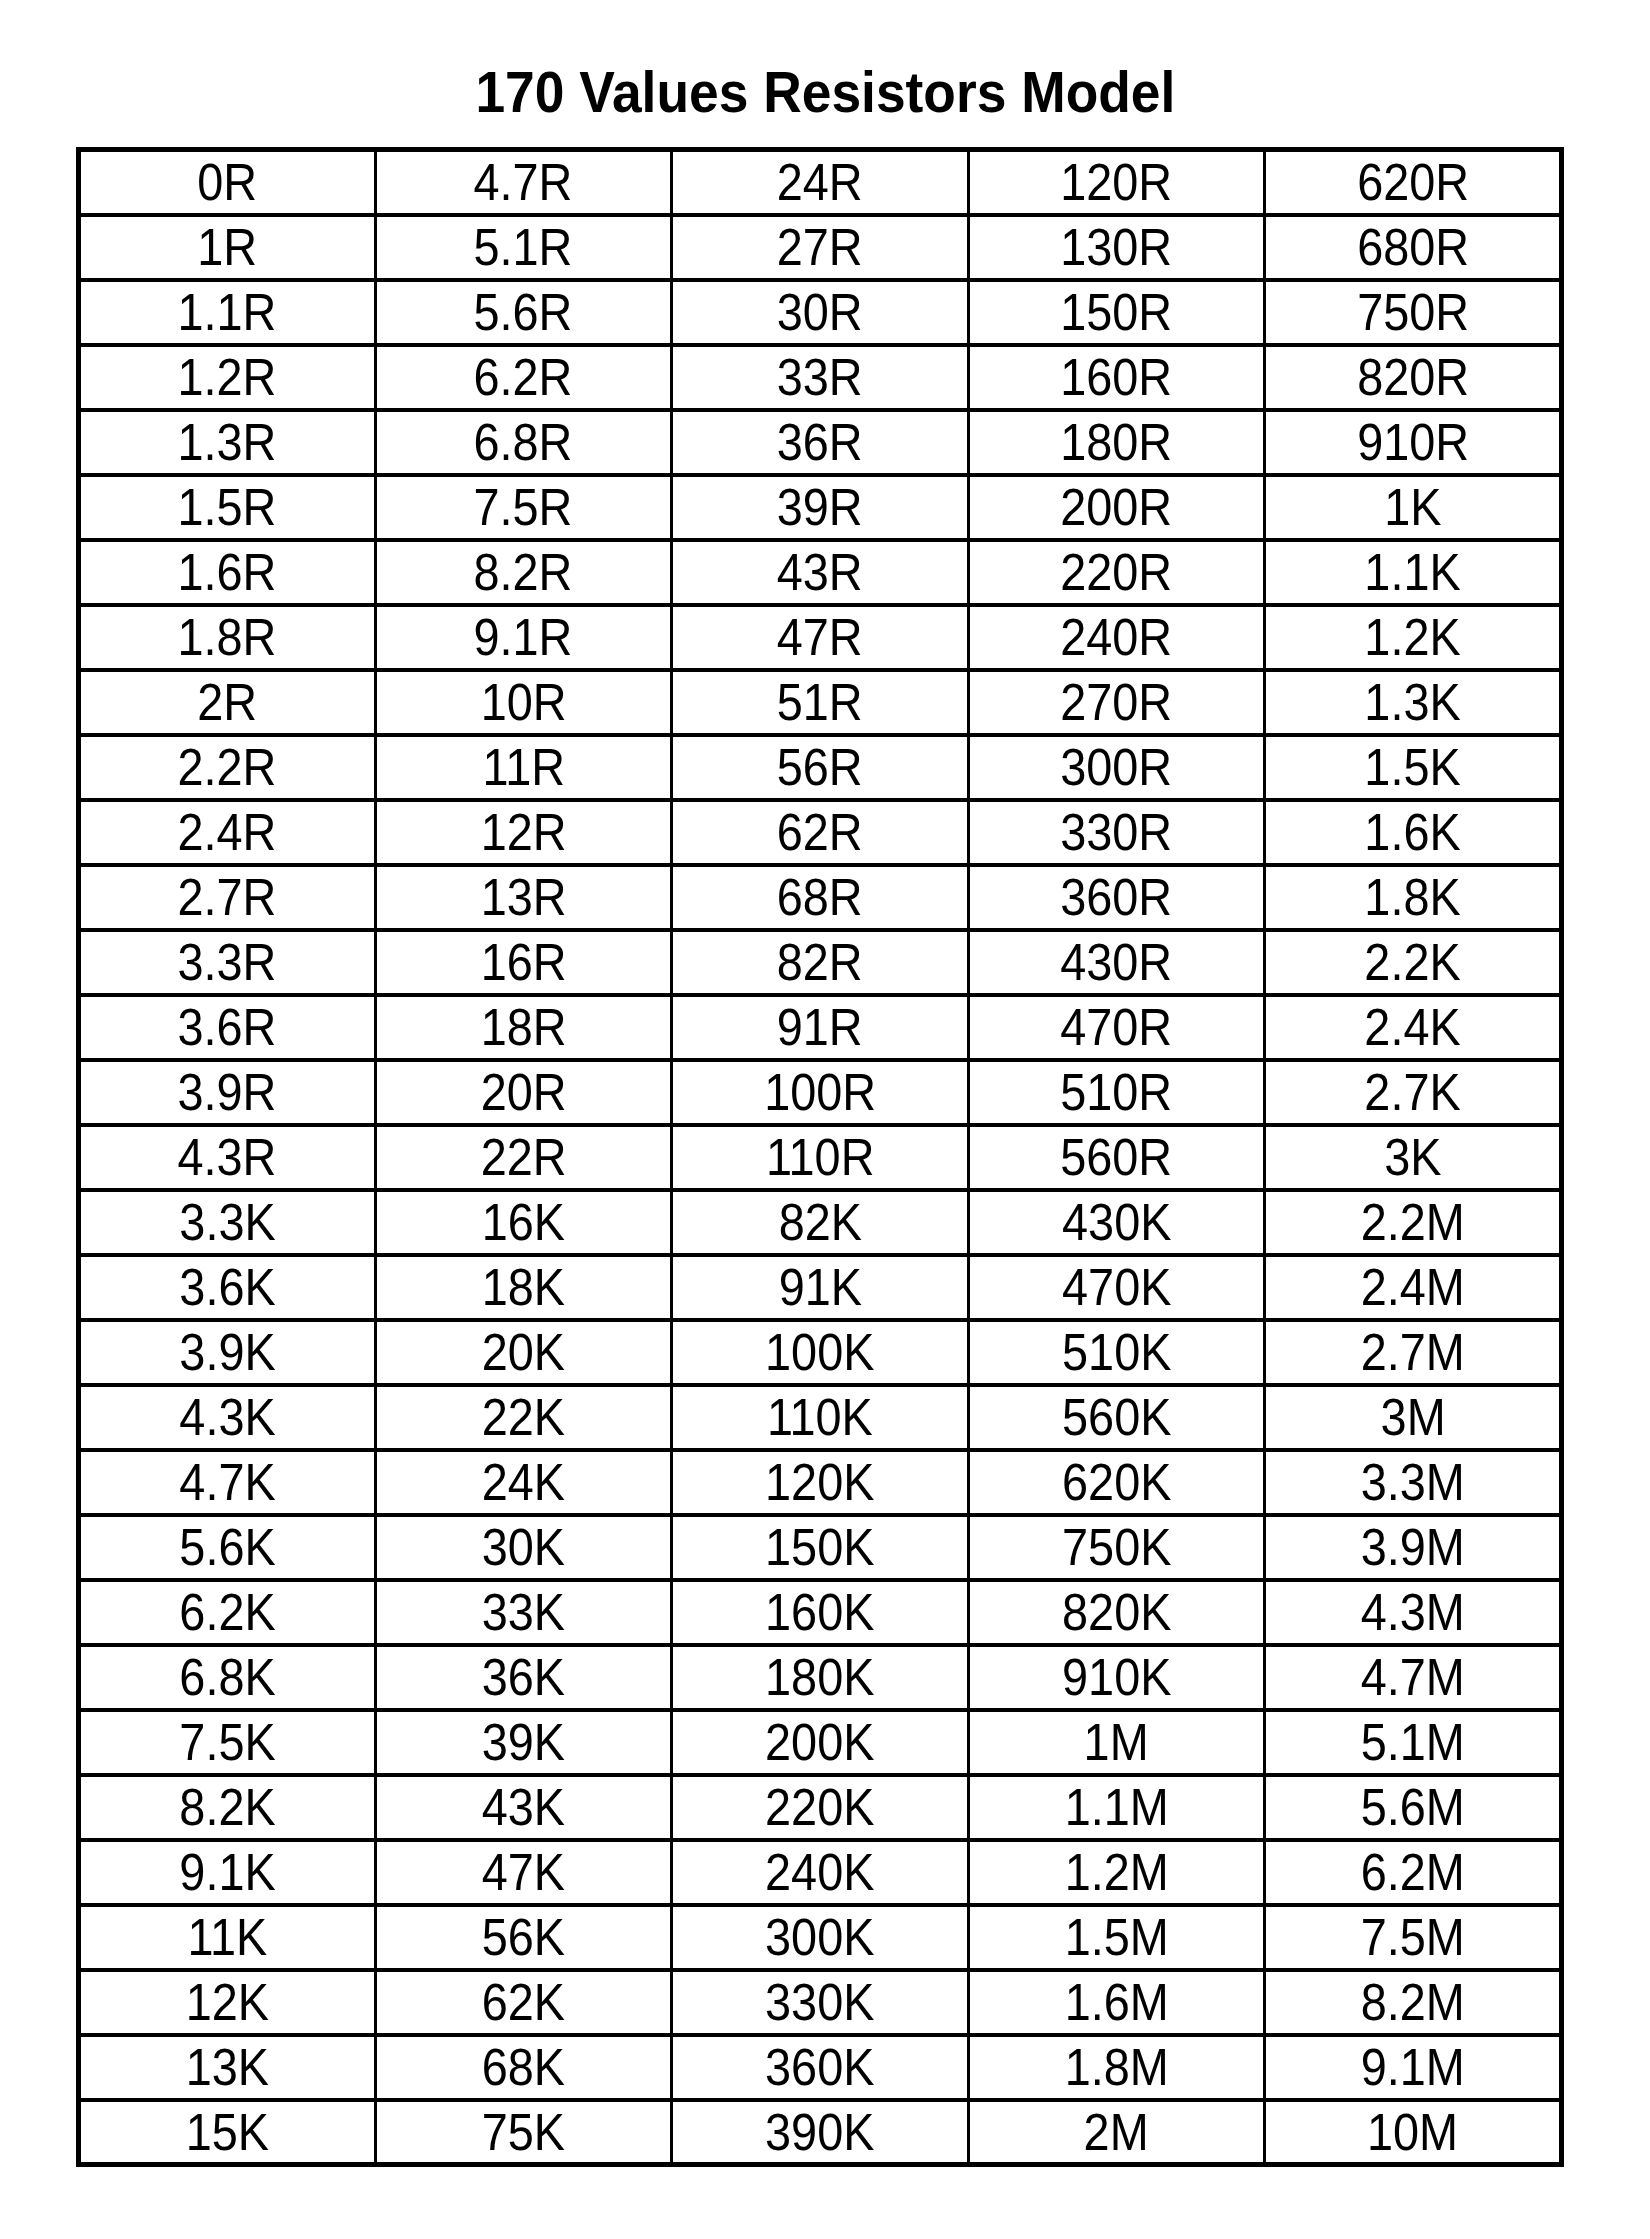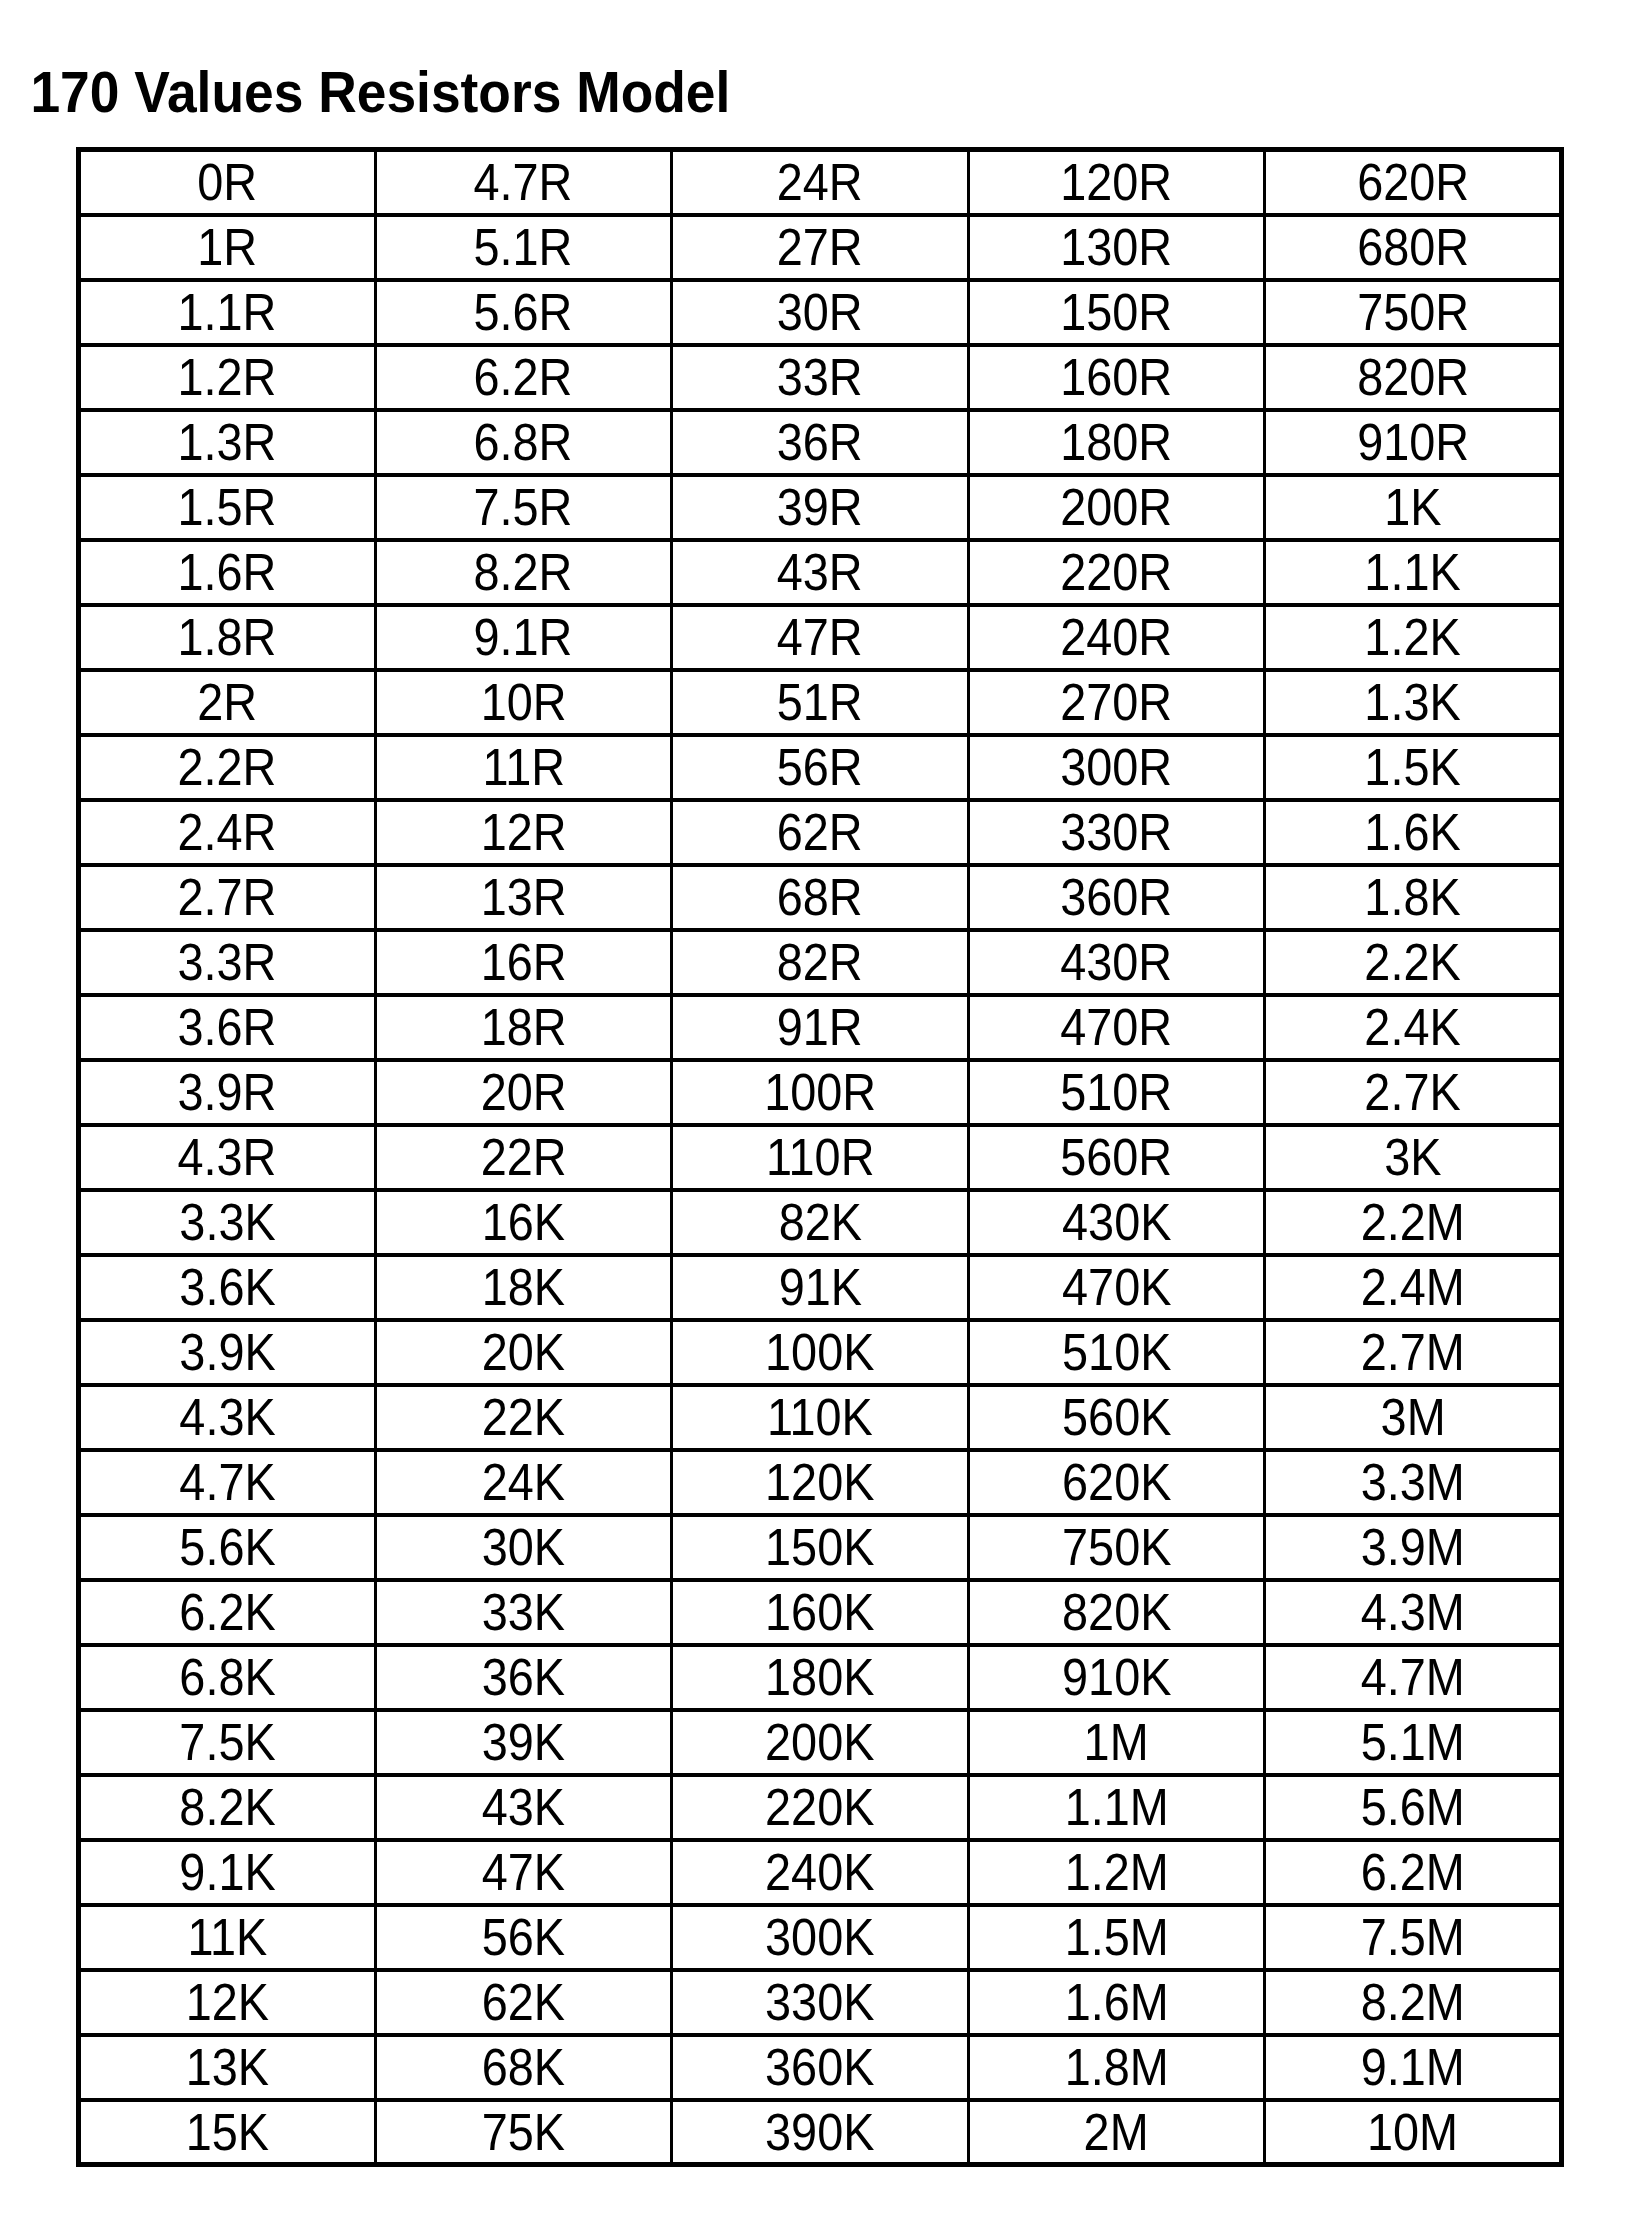--- a/index.html
+++ b/index.html
@@ -13,21 +13,21 @@
     height: 2240px;
     font-family: "Liberation Sans", "DejaVu Sans", sans-serif;
     color: #000000;
   }
   .title {
     position: absolute;
     top: 63px;
     left: 0;
     width: 1650px;
     margin: 0;
-    text-align: left;
+    text-align: center;
     font-size: 58px;
     font-weight: bold;
     line-height: 1;
     white-space: nowrap;
   }
   .title .cond {
     display: inline-block;
     transform: scaleX(0.92);
     transform-origin: center;
   }

